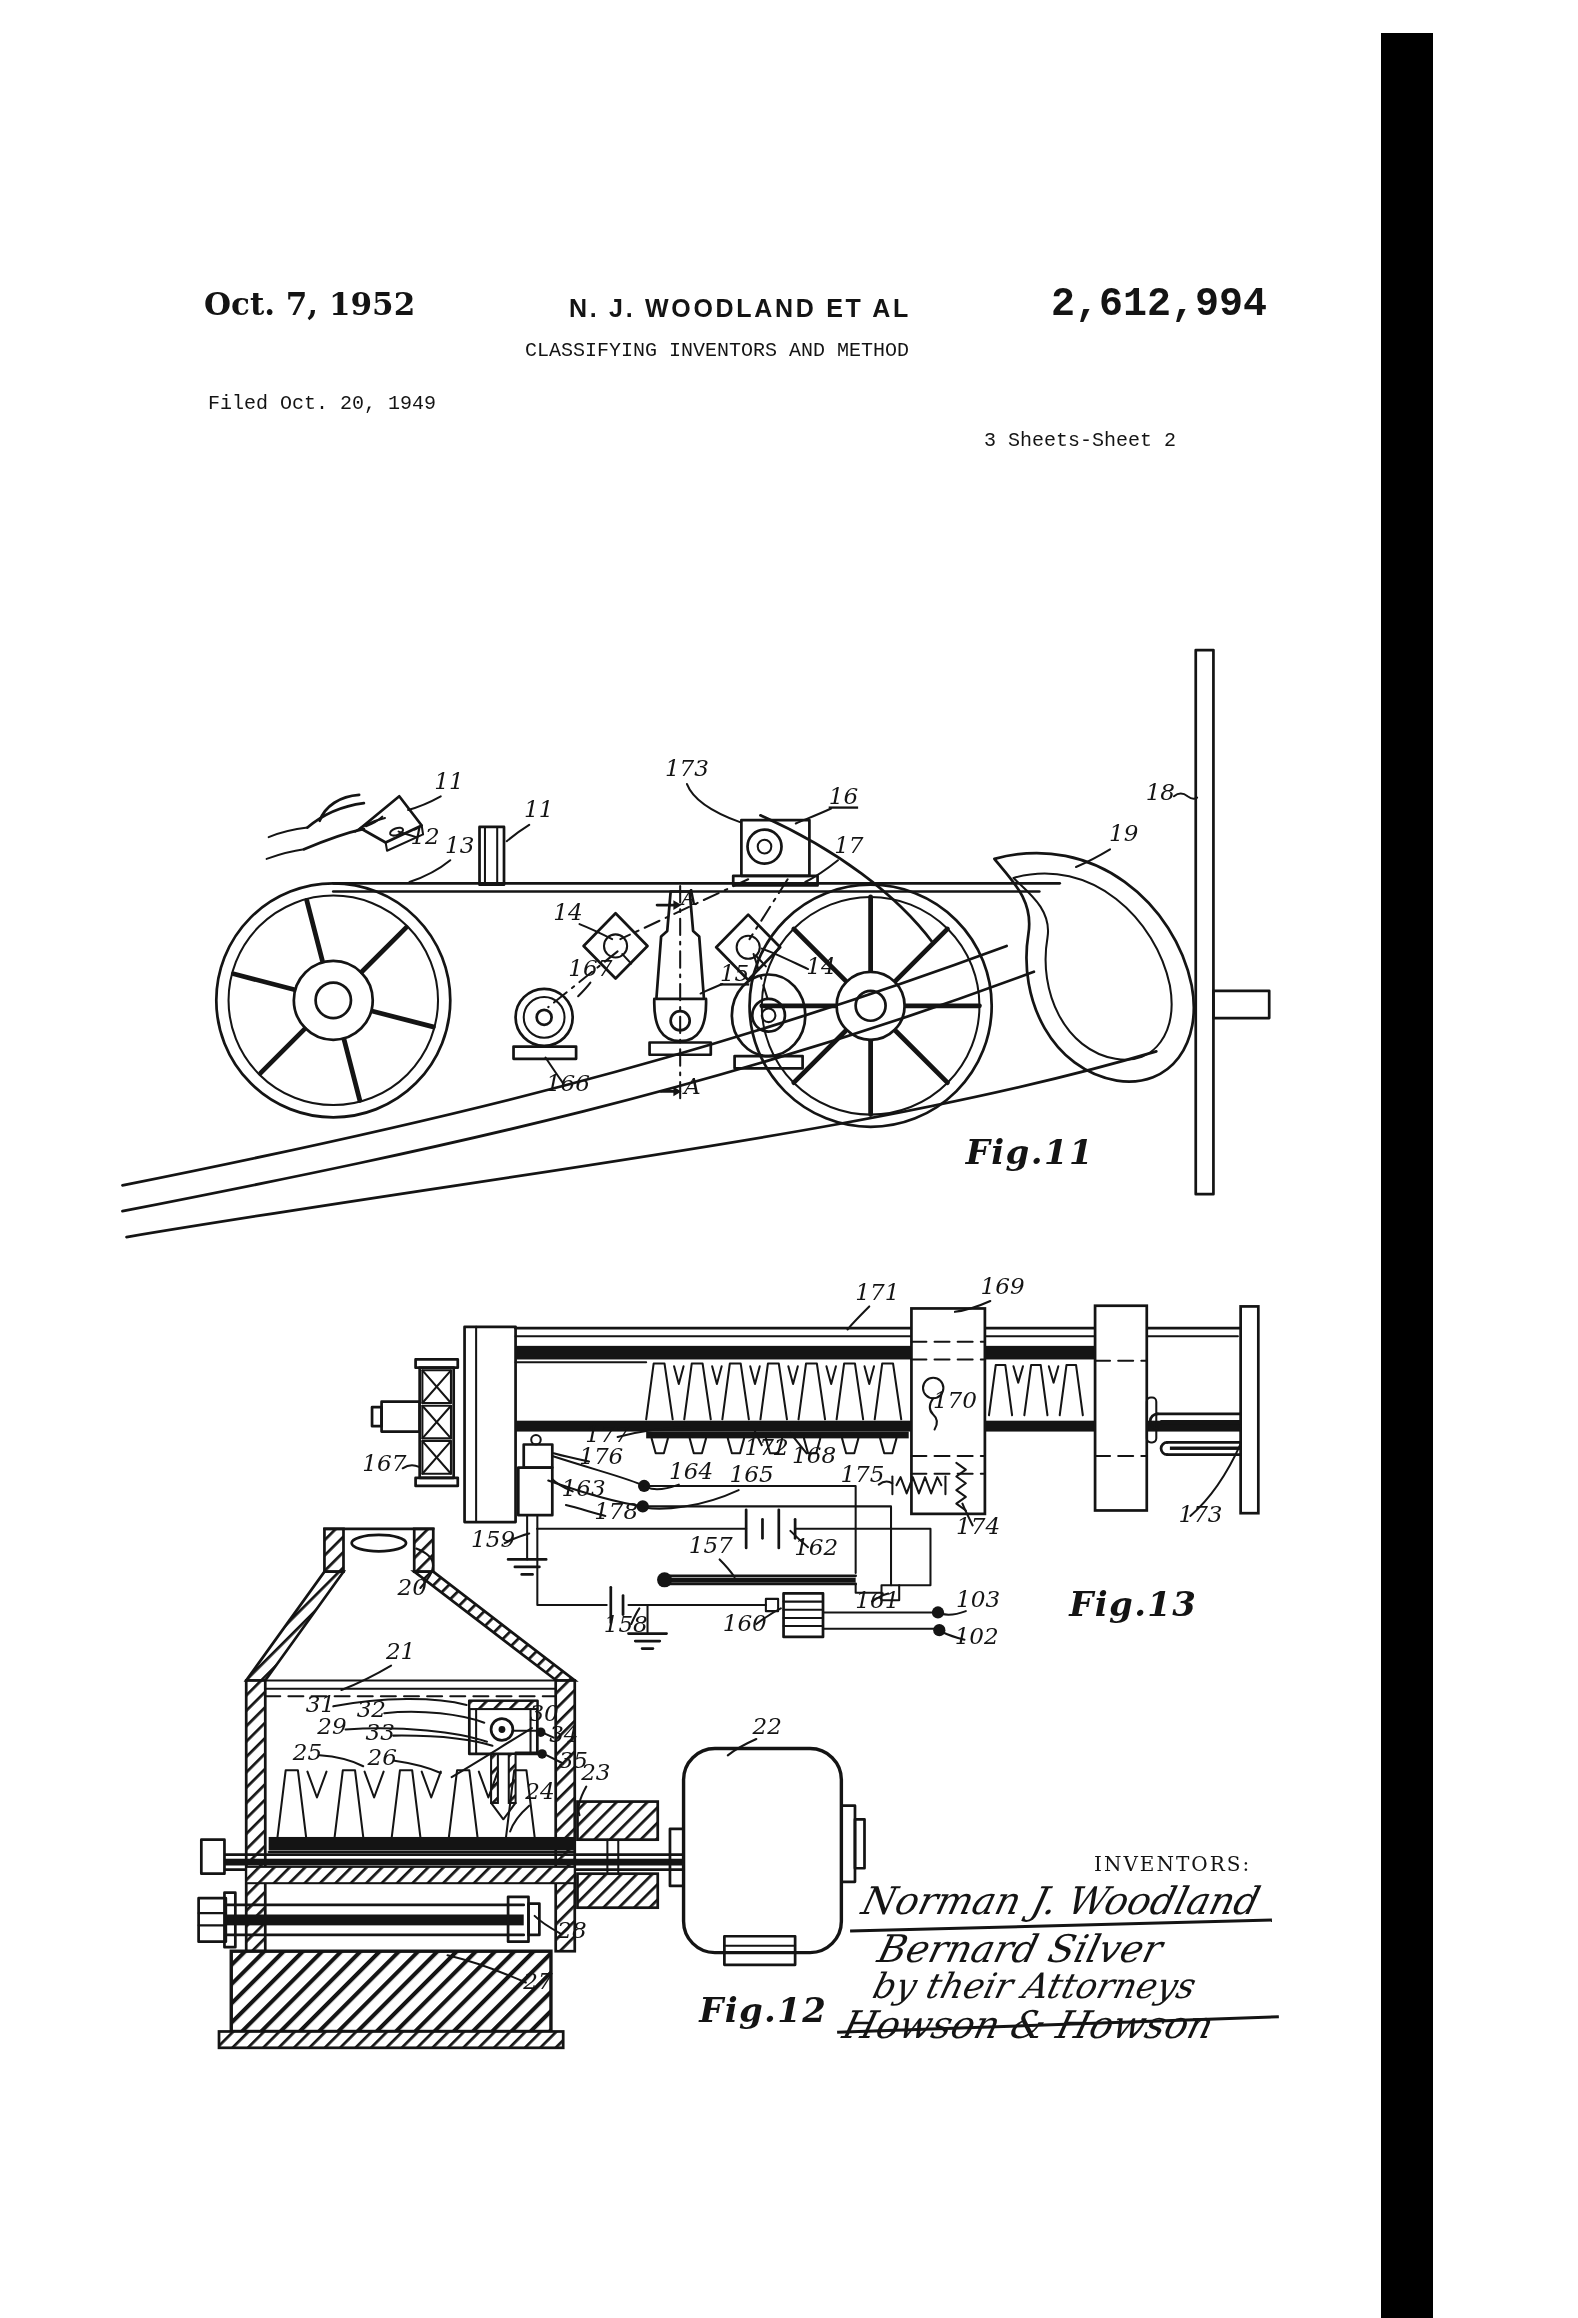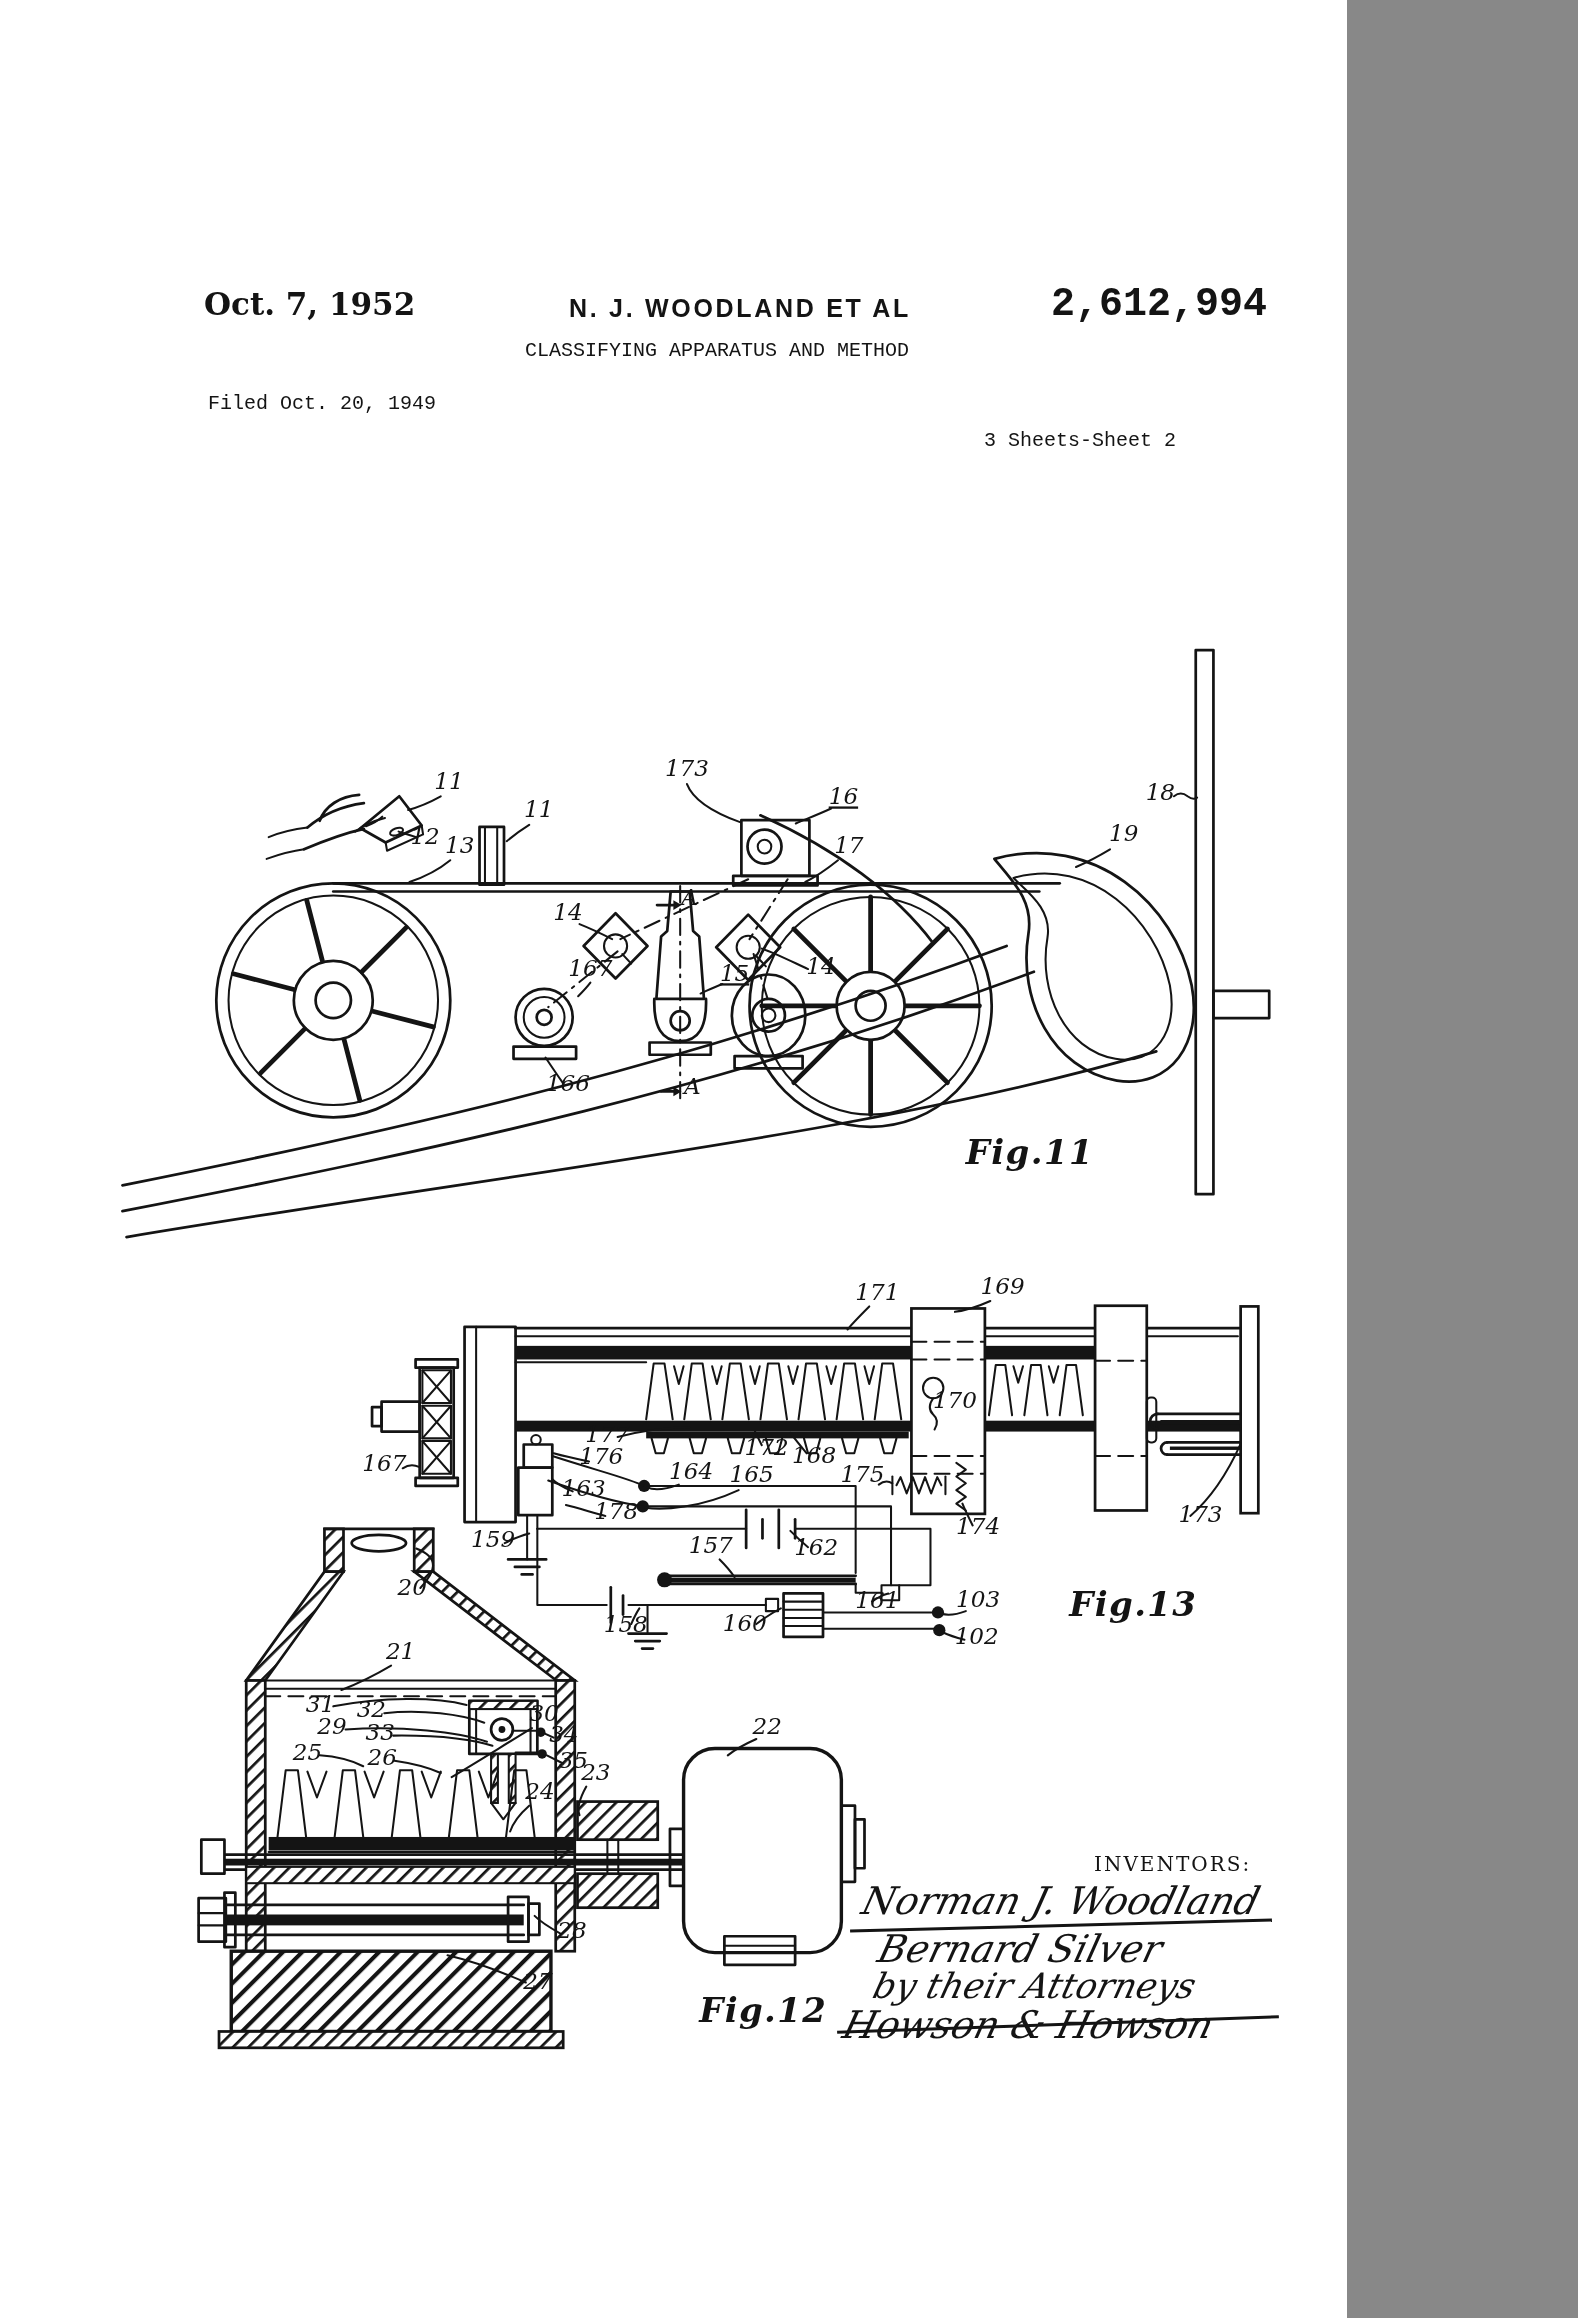--- a/index.html
+++ b/index.html
@@ -1,16 +1,16 @@
 <!DOCTYPE html>
 <html style="font-size:11px"><head>
 <meta charset="utf-8">
 <style>
   html,body{margin:0;padding:0;background:#888;}
-  .page{position:relative;width:1347px;height:2319px;background:#ffffff;overflow:hidden;
+  .page{position:relative;width:1578px;height:2319px;background:#ffffff;overflow:hidden;
         font-family:"Liberation Serif",serif;color:#141414;}
   .abs{position:absolute;}
   .date{font-family:"DejaVu Serif",serif;font-weight:bold;font-size:31px;}
   .patnum{font-family:Liberation Mono, monospace;font-weight:bold;font-size:40px;}
   .inventor-name{font-family:"Liberation Sans",sans-serif;font-weight:600;font-size:25px;letter-spacing:2.7px;}
   .type{font-family:"Liberation Mono",monospace;font-size:20px;white-space:nowrap;}
   .inv-head{font-family:"DejaVu Serif",serif;font-size:20px;letter-spacing:2px;}
   .script{font-family:"DejaVu Serif",serif;font-style:italic;font-size:38px;transform:skewX(-14deg);white-space:nowrap;}
   .sig-rule{position:absolute;height:2.7px;background:#141414;}
   .film-bar{position:absolute;background:#000;}
@@ -26,21 +26,21 @@
   .dadot{stroke-dasharray:24 10 4 10;}
 </style>
 </head>
 <body>
 
 <div class="page">
 
   <div class="abs date" style="left:204px;top:286px;">Oct. 7, 1952</div>
   <div class="abs inventor-name" style="left:569px;top:294px;text-align:right;">N. J. WOODLAND ET AL</div>
   <div class="abs patnum" style="left:1051px;top:282px;">2,612,994</div>
-  <div class="abs type" style="left:525px;top:339px;">CLASSIFYING APPARATUS AND METHOD</div>
+  <div class="abs type" style="left:525px;top:339px;">CLASSIFYING INVENTORS AND METHOD</div>
   <div class="abs type" style="left:208px;top:392px;font-family:Liberation Mono, monospace;">Filed Oct. 20, 1949</div>
   <div class="abs type" style="left:984px;top:389px;margin-top:40px;">3 Sheets-Sheet 2</div>
 
   <svg class="abs" style="left:0;top:0;" width="1578" height="2319" viewBox="0 0 2320 3408">
     <defs>
       <pattern id="h1" patternUnits="userSpaceOnUse" width="16" height="16" patternTransform="rotate(45)">
         <rect width="16" height="16" fill="#ffffff"></rect>
         <line x1="2" y1="0" x2="2" y2="16" stroke="#141414" stroke-width="4"></line>
       </pattern>
       <pattern id="h2" patternUnits="userSpaceOnUse" width="20" height="20" patternTransform="rotate(45)">

